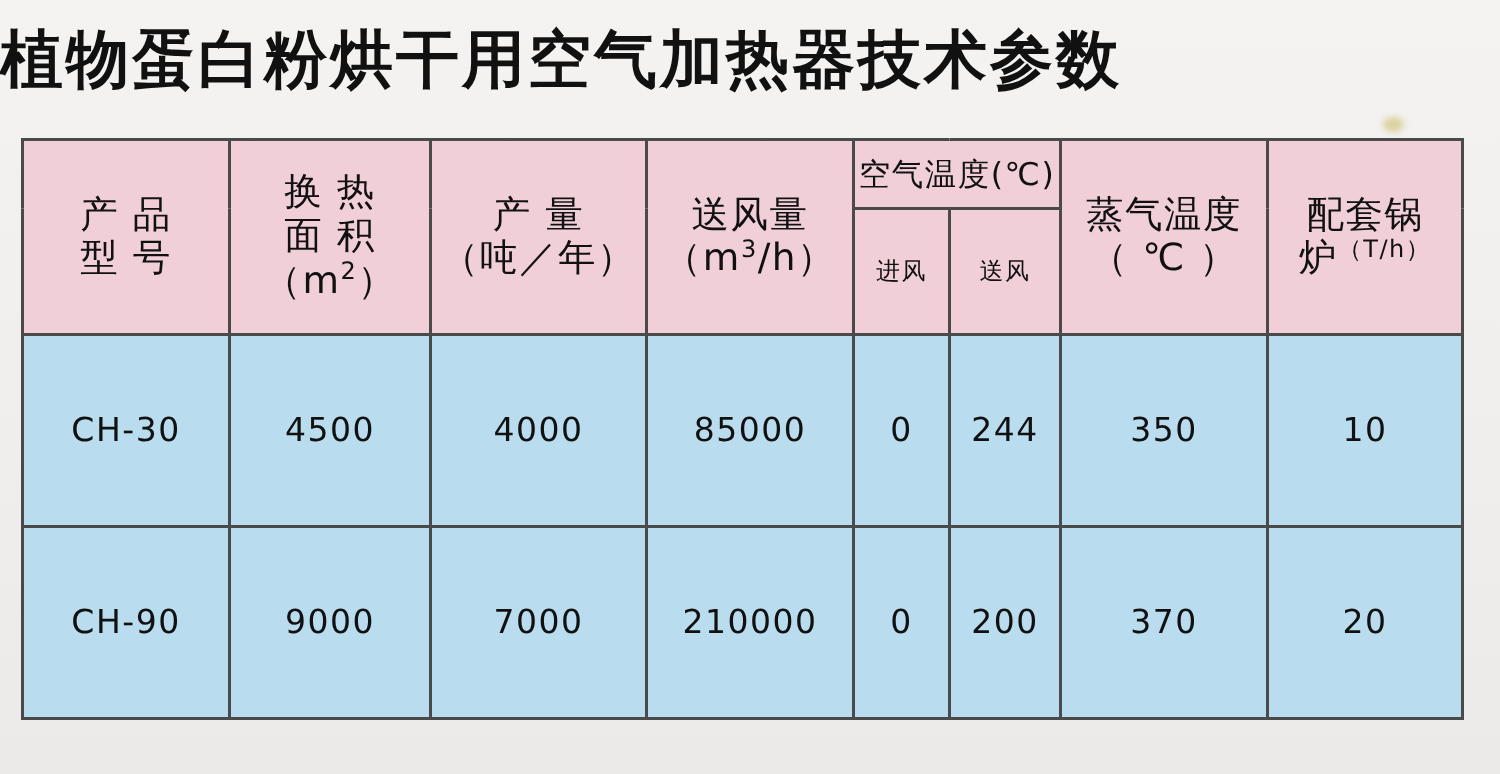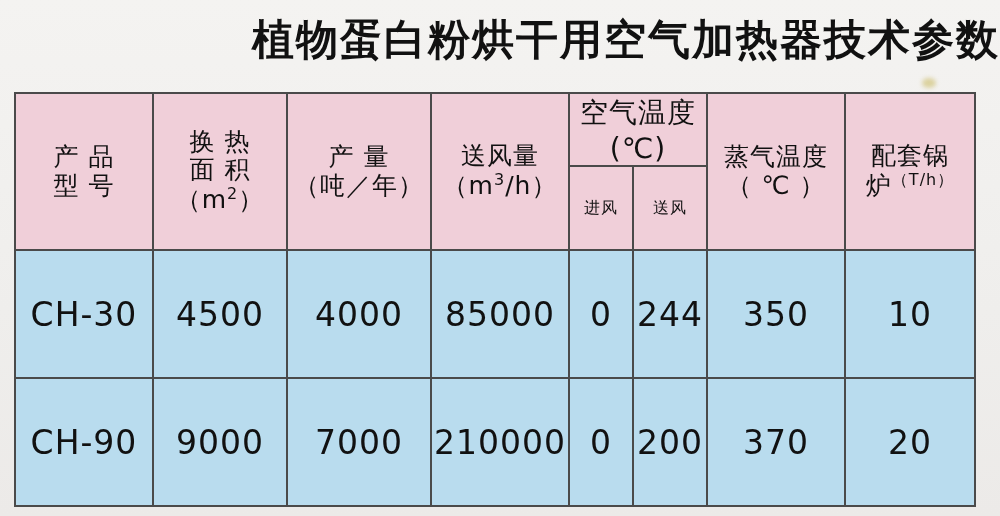--- a/index.html
+++ b/index.html
@@ -18,21 +18,21 @@
     width: 1000px;
     height: 516px;
     background: linear-gradient(180deg, #f4f3f1 0%, #efeeec 60%, #eceae8 100%);
     box-sizing: border-box;
   }
   .title {
     position: absolute;
     top: 12px;
     left: 0;
     width: 1000px;
-    text-align: right;
+    text-align: left;
     font-size: 42px;
     font-weight: bold;
     letter-spacing: 2px;
     color: #111111;
     font-family: "DejaVu Sans", "Liberation Sans", sans-serif;
     white-space: nowrap;
   }
   .table-wrap {
     position: absolute;
     top: 92px;
@@ -56,21 +56,21 @@
   .hdr {
     background: #f0cfd9;
     height: 126px;
     font-size: 25px;
     line-height: 1.15;
     font-weight: bold;
     letter-spacing: 1px;
   }
   .hdr-small {
     background: #f0cfd9;
-    font-size: 28px;
+    font-size: 21px;
     font-weight: bold;
     height: 44px;
     letter-spacing: 1px;
   }
   .hdr-sub {
     background: #f0cfd9;
     font-size: 16px;
     font-weight: bold;
     height: 82px;
     letter-spacing: 1px;
@@ -79,21 +79,21 @@
     display: block;
   }
   .sup {
     font-size: 16px;
     vertical-align: super;
   }
   
   .data {
     background: #b9dcee;
     height: 126px;
-    font-size: 33px;
+    font-size: 22px;
     letter-spacing: 1px;
     font-family: "DejaVu Sans", "Liberation Sans", sans-serif;
   }
   .col-model { width: 138px; }
   .col-area { width: 134px; }
   .col-cap { width: 144px; }
   .col-air { width: 138px; }
   .col-in { width: 64px; }
   .col-out { width: 74px; }
   .col-steam { width: 138px; }

